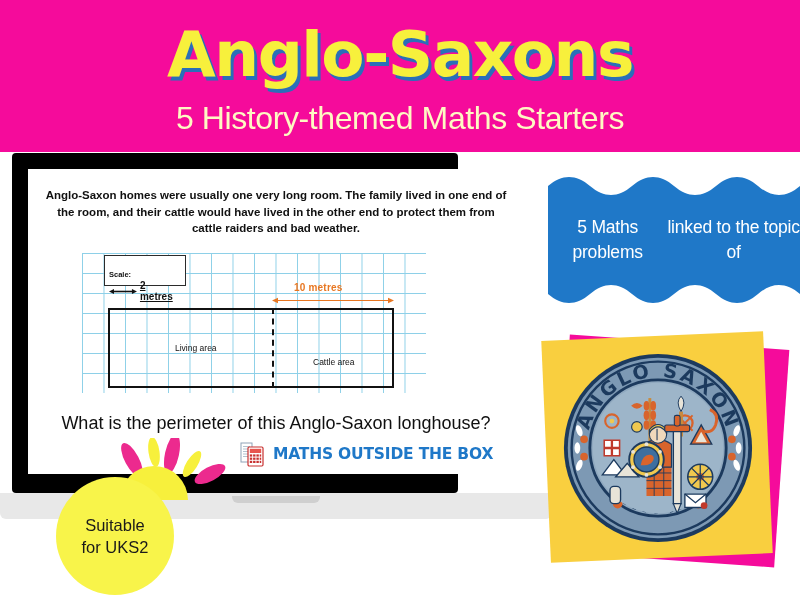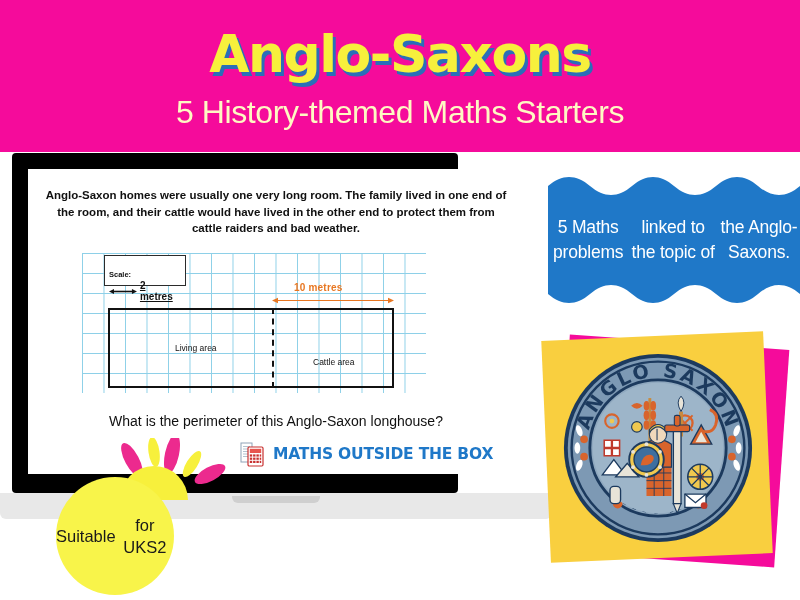--- a/index.html
+++ b/index.html
@@ -13,21 +13,21 @@
   #page { position: relative; width: 800px; height: 600px; background:#ffffff; }
 
   
   .header-banner {
     position: absolute; left: 0; top: 0; width: 800px; height: 152px;
     background: #f50b9b;
     display: flex; flex-direction: column;
     align-items: center; justify-content: center;
   }
   .header-title {
-    font-size: 52px; font-weight: 900; color: #f7f03c;
+    font-size: 63px; font-weight: 900; color: #f7f03c;
     letter-spacing: -1.5px; line-height: 1;
     text-shadow: 3px 4px 0 #2a6fb8;
     font-family: "DejaVu Sans", sans-serif;
     margin-top: 4px;
   }
   .header-subtitle {
     font-size: 32px; font-weight: 400; color: #fef9c3;
     letter-spacing: -0.4px; line-height: 1;
     margin-top: 16px;
     font-family: "Liberation Sans", sans-serif;
@@ -99,42 +99,42 @@
     border-left: 2.4px dashed #111111;
   }
   .area-label {
     position: absolute; font-size: 8.5px; color: #111; font-weight: 400; margin-left: 17px;
   }
   .living-label { left: 76px; top: 90px; }
   .cattle-label { left: 214px; top: 104px; }
 
   .slide-question {
     position: absolute; left: 14px; top: 244px; width: 468px;
-    text-align: center; font-size: 14px; color: #101010; font-weight: 500;
+    text-align: center; font-size: 18px; color: #101010; font-weight: 500;
   }
 
   
   .logo-row {
     position: absolute; left: 212px; top: 272px;
     display: flex; align-items: center; gap: 7px;
   }
   .logo-text {
     font-size: 15.5px; font-weight: 900; color: #1f78c8;
     letter-spacing: -0.2px; font-family: "DejaVu Sans", sans-serif;
   }
   .calc-icon { width: 26px; height: 26px; display: block; }
 
   
   .petal-burst { position: absolute; left: 110px; top: 438px; width: 130px; height: 62px; }
 
   
   .badge-uks2 {
     position: absolute; left: 56px; top: 477px; width: 118px; height: 118px;
     background: #f8f44a; border-radius: 50%;
-    display: flex; flex-direction: row;
+    display: flex; flex-direction: column;
     align-items: center; justify-content: center;
     text-align: center;
   }
   .badge-line { font-size: 16.5px; color: #1a1a1a; line-height: 1.35; font-weight: 400; }
 
   
   .blue-panel { position: absolute; left: 548px; top: 172px; width: 252px; height: 136px; }
   .blue-panel svg { position: absolute; left: 0; top: 0; }
   .blue-panel-text {
     position: absolute; left: 0; top: 0; width: 252px; height: 136px;
@@ -265,21 +265,20 @@
                C238,110 224,110 210,122
                C196,134 182,134 168,122
                C154,110 140,110 126,122
                C112,134 98,134 84,122
                C70,110 56,110 42,122
                C28,134 14,134 0,122 Z" fill="#1f78c8"></path>
     </svg>
     <div class="blue-panel-text">
       <span>5 Maths problems</span>
       <span>linked to the topic of</span>
-      <span>the Anglo-Saxons.</span>
     </div>
   </div>
 
   <div class="stamp-wrap">
     <div class="stamp-pink"></div>
     <div class="stamp-yellow"></div>
     <svg class="seal" viewBox="0 0 200 200">
       <defs>
         <path id="arcTop" d="M 26,100 A 74,74 0 0 1 174,100"></path>
         <path id="arcBot" d="M 32,100 A 68,68 0 0 0 168,100"></path>

